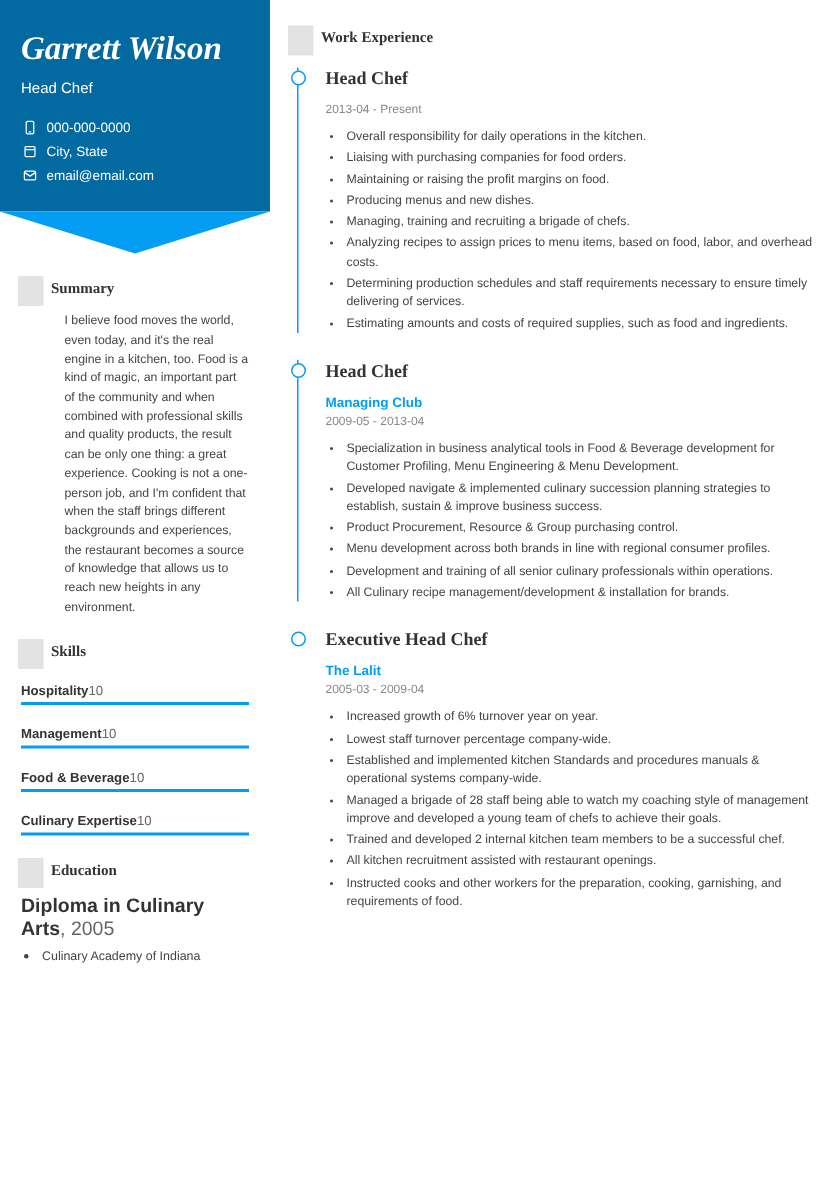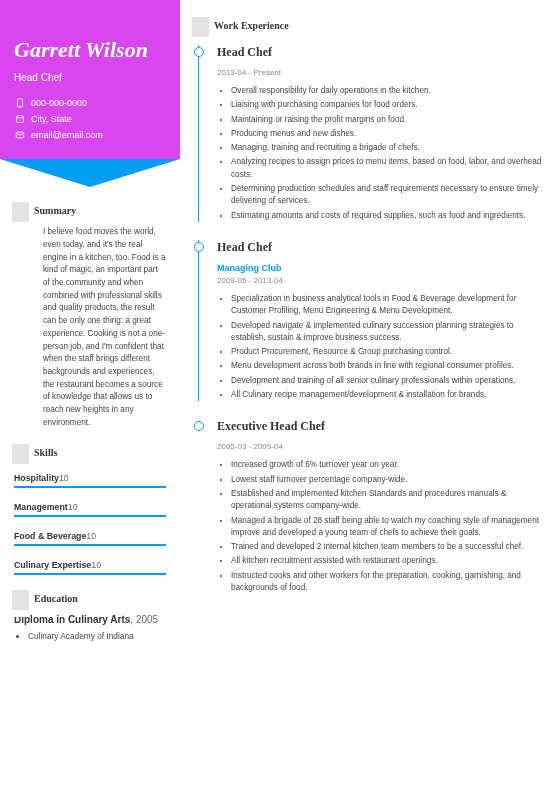--- a/index.html
+++ b/index.html
@@ -10,23 +10,23 @@
     height: 793px;
     overflow: hidden;
     font-size: 8.5px;
     color: #333;
   }
   .page { display: flex; width: 100%; height: 100%; }
   .sidebar { width: 180px; flex-shrink: 0; }
   .main { flex: 1; padding: 20px 18px 20px 14px; }
 
   .hero {
-    background: #d946ef;
+    background: #0369a1;
     color: #fff;
-    padding: 38px 14px 14px 14px;
+    padding: 20px 14px 14px 14px;
     position: relative;
   }
   .hero::after {
     content: '';
     position: absolute;
     left: 0; right: 0; bottom: -28px;
     border-left: 90px solid transparent;
     border-right: 90px solid transparent;
     border-top: 28px solid #039df4;
   }
@@ -73,21 +73,21 @@
   .skill-row {
     display: flex; justify-content: flex-start;
     font-size: 8.8px; padding: 5px 0 3px 0;
     border-bottom: 2px solid #039df4;
     margin-bottom: 9px;
   }
   .skill-row:last-child { margin-bottom: 18px; }
   .skill-name { font-weight: bold; }
   .skill-val { color: #666; }
 
-  .edu-title { font-size: 10px; font-weight: bold; margin-bottom: 6px; }
+  .edu-title { font-size: 13px; font-weight: bold; margin-bottom: 6px; }
   .edu-year { font-weight: normal; color: #666; }
   .edu-list { list-style: disc; padding-left: 14px; font-size: 8.3px; color: #444; }
 
   .main .sec-h { margin-bottom: 14px; }
 
   .job { position: relative; padding-left: 18px; margin-bottom: 18px; border-left: 1px solid #039df4; margin-left: 4px; }
   .job::before {
     content: '';
     position: absolute;
     left: -5px; top: 2px;
@@ -199,26 +199,27 @@
             <li>Specialization in business analytical tools in Food &amp; Beverage development for Customer Profiling, Menu Engineering &amp; Menu Development.</li>
             <li>Developed navigate &amp; implemented culinary succession planning strategies to establish, sustain &amp; improve business success.</li>
             <li>Product Procurement, Resource &amp; Group purchasing control.</li>
             <li>Menu development across both brands in line with regional consumer profiles.</li>
             <li>Development and training of all senior culinary professionals within operations.</li>
             <li>All Culinary recipe management/development &amp; installation for brands.</li>
           </ul>
         </div>
         <div class="job">
           <div class="job-title">Executive Head Chef</div>
+          <div class="company">The Lalit</div>
           <div class="dates">2005-03 - 2009-04</div>
           <ul class="bullets">
             <li>Increased growth of 6% turnover year on year.</li>
             <li>Lowest staff turnover percentage company-wide.</li>
             <li>Established and implemented kitchen Standards and procedures manuals &amp; operational systems company-wide.</li>
             <li>Managed a brigade of 28 staff being able to watch my coaching style of management improve and developed a young team of chefs to achieve their goals.</li>
             <li>Trained and developed 2 internal kitchen team members to be a successful chef.</li>
             <li>All kitchen recruitment assisted with restaurant openings.</li>
-            <li>Instructed cooks and other workers for the preparation, cooking, garnishing, and backgrounds of food.</li>
+            <li>Instructed cooks and other workers for the preparation, cooking, garnishing, and requirements of food.</li>
           </ul>
         </div>
       </div>
   </main>
 </div>
 
 </body></html>

